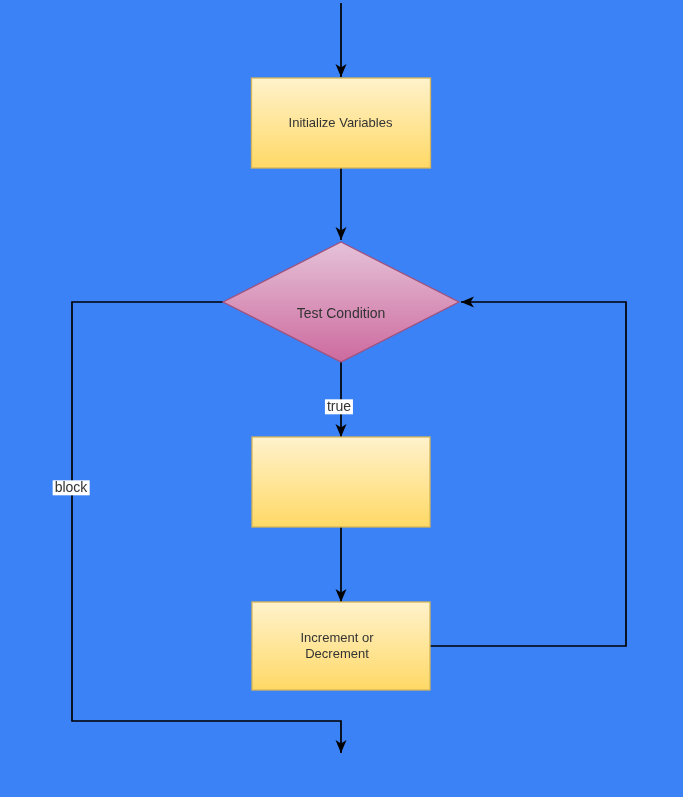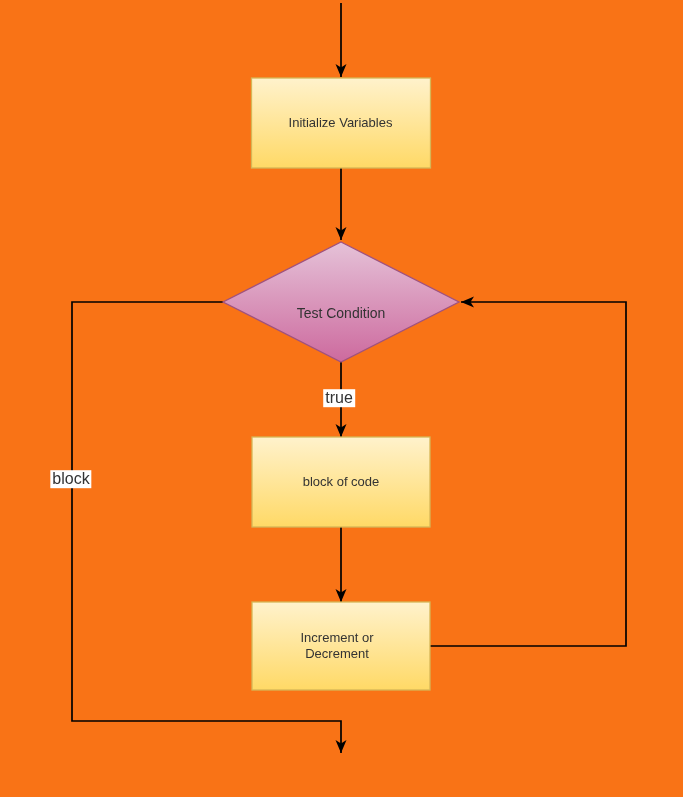--- a/index.html
+++ b/index.html
@@ -6,21 +6,21 @@
   html, body {
     margin: 0;
     padding: 0;
     background: #ffffff;
     font-family: "Liberation Sans", sans-serif;
   }
   .canvas {
     position: relative;
     width: 683px;
     height: 797px;
-    background: #f97316;
+    background: #3b82f6;
     overflow: hidden;
   }
   .canvas svg {
     position: absolute;
     left: 0;
     top: 0;
   }
   .node-label {
     position: absolute;
     display: flex;
@@ -36,25 +36,26 @@
     display: inline-block;
   }
   .node-label .wrap {
     max-width: 130px;
   }
   .edge-label {
     position: absolute;
     transform: translate(-50%, -50%);
     background: #ffffff;
     color: #333333;
-    font-size: 16px;
+    font-size: 14px;
     line-height: 1.1;
     padding: 0 2px;
     white-space: nowrap;
     pointer-events: none;
+    margin-top: 9px;
   }
 </style>
 </head>
 <body>
 
 <div class="canvas">
 
   <svg width="683" height="797" viewBox="0 0 683 797">
     <defs>
       <linearGradient id="gradProcess" x1="0" y1="0" x2="0" y2="1">
@@ -88,23 +89,20 @@
   </svg>
 
   <div class="node-label" style="left:251px; top:78px; width:179px; height:90px;">
     <span>Initialize Variables</span>
   </div>
 
   <div class="node-label" style="left:223px; top:254px; width:236px; height:120px; font-size:14px;">
     <span>Test Condition</span>
   </div>
 
-  <div class="node-label" style="left:252px; top:437px; width:178px; height:90px;">
-    <span>block of code</span>
-  </div>
 
   <div class="node-label" style="left:252px; top:602px; width:170px; height:88px;justify-content:center;">
     <span class="wrap">Increment or Decrement</span>
   </div>
 
   <div class="edge-label" style="left:339px; top:398px;">true</div>
 
   <div class="edge-label" style="left:71px; top:479px;">block</div>
 
 </div>

